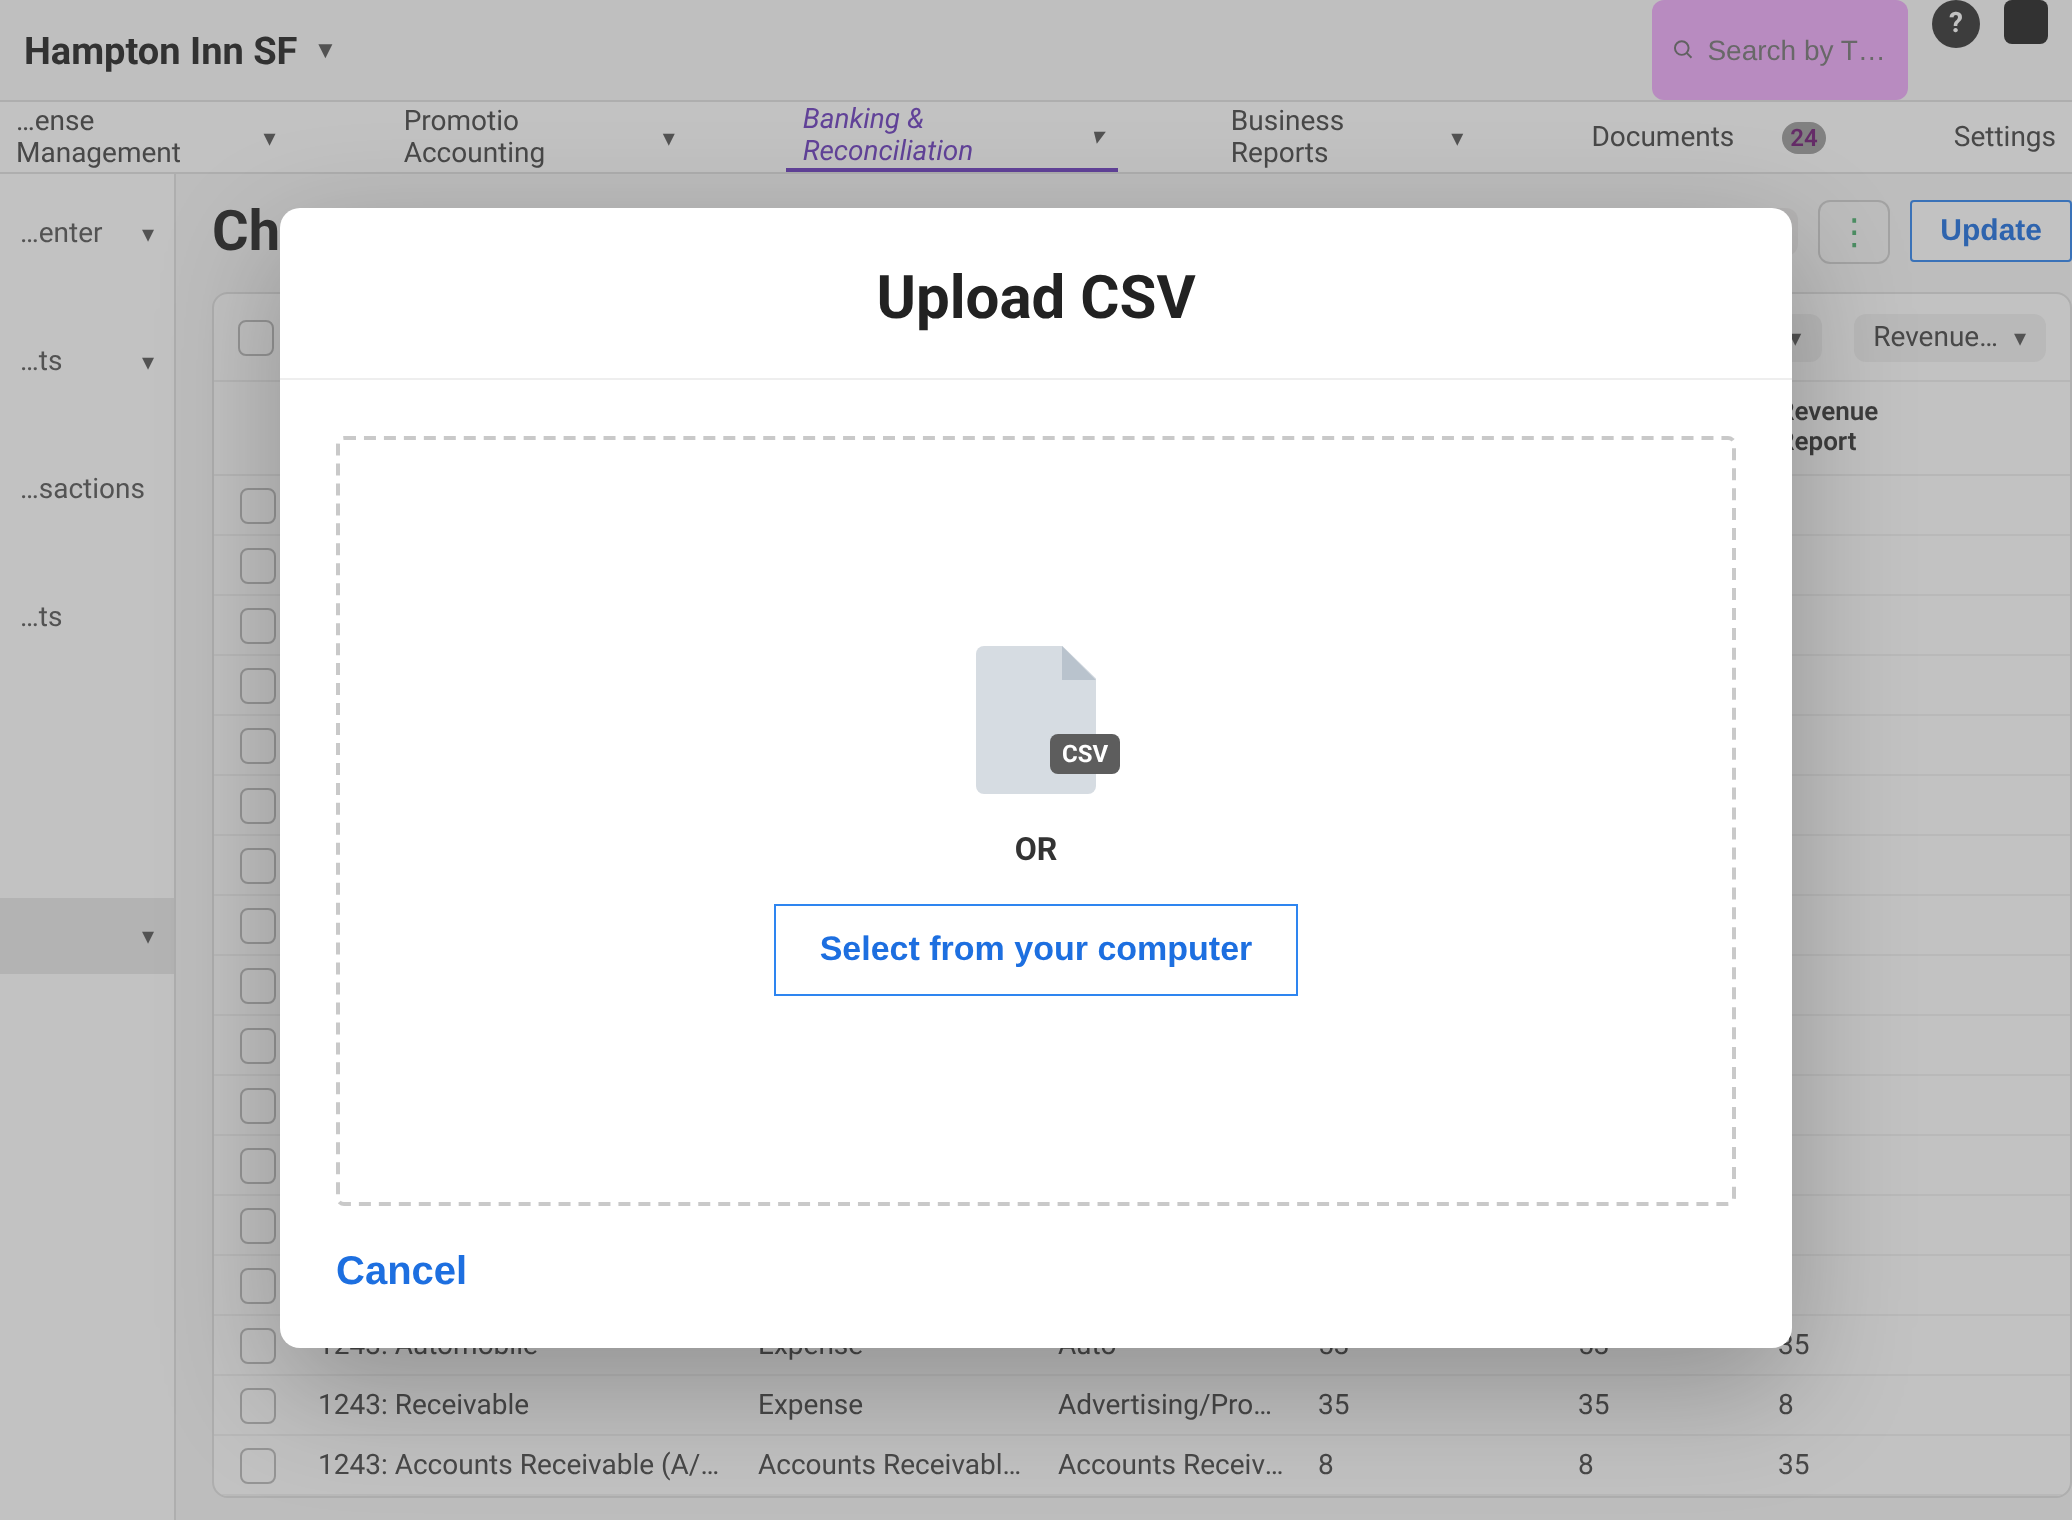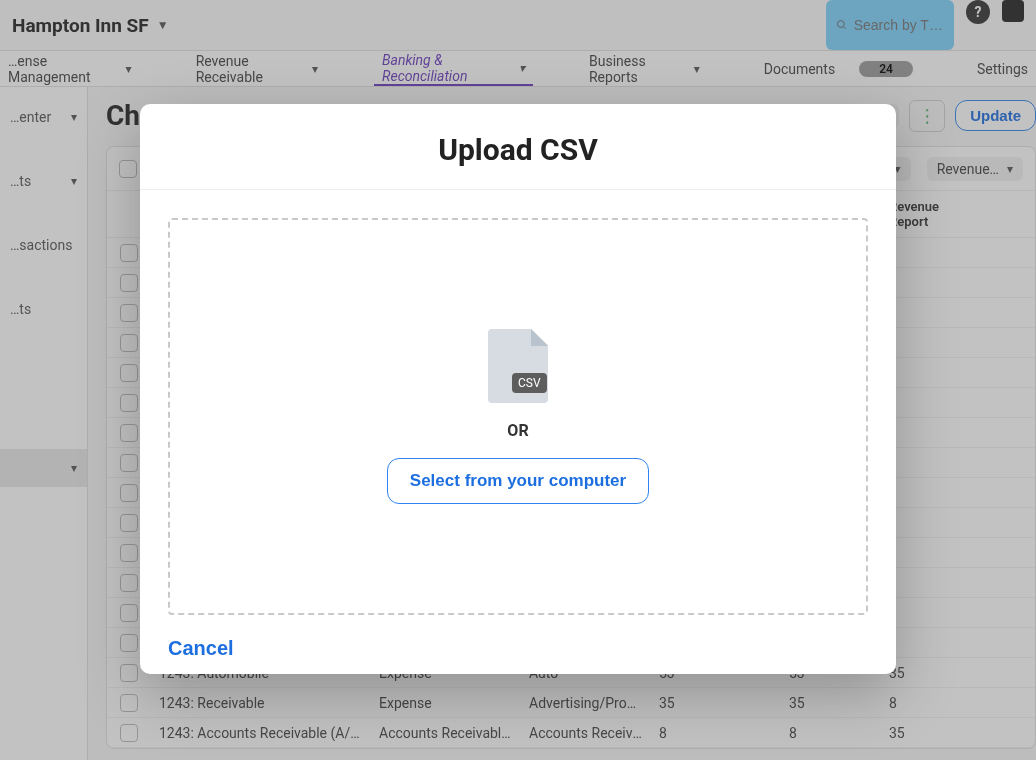--- a/index.html
+++ b/index.html
@@ -28,21 +28,21 @@
     color: #222;
     display: flex;
     align-items: center;
     gap: 8px;
   }
   .topbar .spacer { flex: 1; }
   .search {
     display: flex;
     align-items: center;
     gap: 6px;
-    background: #7dd3fc;
+    background: #f0abfc;
     border-radius: 6px;
     padding: 6px 10px;
     color: #6b6b6b;
     width: 128px;
     font-size: 14px;
     white-space: nowrap;
     overflow: hidden;
   }
   .search input {
     border: none;
@@ -72,22 +72,22 @@
     align-items:center;
     gap: 48px;
     padding: 0 0 0 0;
     font-size: 14px;
     color:#444;
     border-bottom: 1px solid #e0e0e0;
   }
   .navtabs .tab { display:flex; align-items:center; gap:24px; padding: 0 8px; height:100%; cursor:pointer;}
   .navtabs .tab.active { color:#6a3bbf; border-bottom:2px solid #6a3bbf;font-style:italic; }
   .badge {
-    background:#9b9b9b; color:#000000; border-radius:10px;
-    padding: 1px 20px; font-size:12px; font-weight:600;
+    background:#9b9b9b; color:#701a75; border-radius:10px;
+    padding: 1px 4px; font-size:12px; font-weight:600;
   }
 
   
   .body {
     display:flex;
     height: calc(760px - 51px - 36px);
   }
   .sidebar {
     width: 88px;
     background:#fff;
@@ -117,21 +117,21 @@
     display:flex; align-items:center; justify-content:space-between;
     padding-right: 0;
   }
   .main-title { font-size:28px; font-weight:700; color:#222; }
   .main-actions { display:flex; align-items:center; gap:10px; }
   .chip {
     background:#eceaea; border-radius:6px; padding:4px 10px; font-size:14px; color:#444;
   }
   .btn-update {
     border:1px solid #2e85f0; color:#1d6fe0; background:#fff;
-    border-radius:12px; padding:6px 14px; font-weight:600; font-size:15px;
+    border-radius:2px; padding:6px 14px; font-weight:600; font-size:15px;
   }
   .more-dots { color:#4ab06e; font-size:18px; padding:0 8px; border:1px solid #d0d0d0; border-radius:6px; height:32px; display:flex; align-items:center;}
 
   
   .table-wrap {
     margin-top: 14px;
     background:#fff;
     border:1px solid #e0e0e0;
     border-radius:8px;
     min-height: 560px;
@@ -216,34 +216,34 @@
     clip-path: polygon(0 0, 72% 0, 100% 22%, 100% 100%, 0 100%);
   }
   .csv-corner {
     position:absolute; right:0; top:0;
     width:17px; height:17px;
     background:#b9c3cd;
     clip-path: polygon(0 0, 100% 100%, 0 100%);
   }
   .csv-tag {
     position:absolute;
-    left: 24px; bottom: 10px;
+    left: 37px; bottom: 10px;
     background:#5d5d5d; color:#fff;
-    font-size:12px; font-weight:400;
+    font-size:12px; font-weight:700;
     padding:3px 6px; border-radius:4px;
   }
   .drop-text { font-size:17px; color:#333; }
   .or-text { font-size:16px; color:#333;font-weight:bold; }
   .select-btn {
     border:1.5px solid #2e85f0; color:#1d6fe0; background:#fff;
-    border-radius:12px; padding: 12px 22px;
+    border-radius:0; padding: 12px 22px;
     font-size:17px; font-weight:600; cursor:pointer;
   }
   .modal-footer {
-    padding: 22px 28px 14px 28px;
+    padding: 22px 28px 26px 28px;
   }
   .cancel-btn {
     background:none; border:none; color:#1d6fe0;
     font-size:20px; font-weight:600; cursor:pointer;
   }
 
   
   svg { display:block; }
 </style>
 </head>
@@ -265,21 +265,21 @@
   <div class="help-icon">?</div>
   <div class="chat-icon"></div>
 </div>
 
 <div class="navtabs">
   <div class="tab">
     <span>…ense Management</span>
     <span class="caret">▾</span>
   </div>
   <div class="tab">
-    <span>Revenue Receivable</span>
+    <span>Promotio Accounting</span>
     <span class="caret">▾</span>
   </div>
   <div class="tab active">
     <span>Banking &amp; Reconciliation</span>
     <span class="caret">▾</span>
   </div>
   <div class="tab">
     <span>Business Reports</span>
     <span class="caret">▾</span>
   </div>

